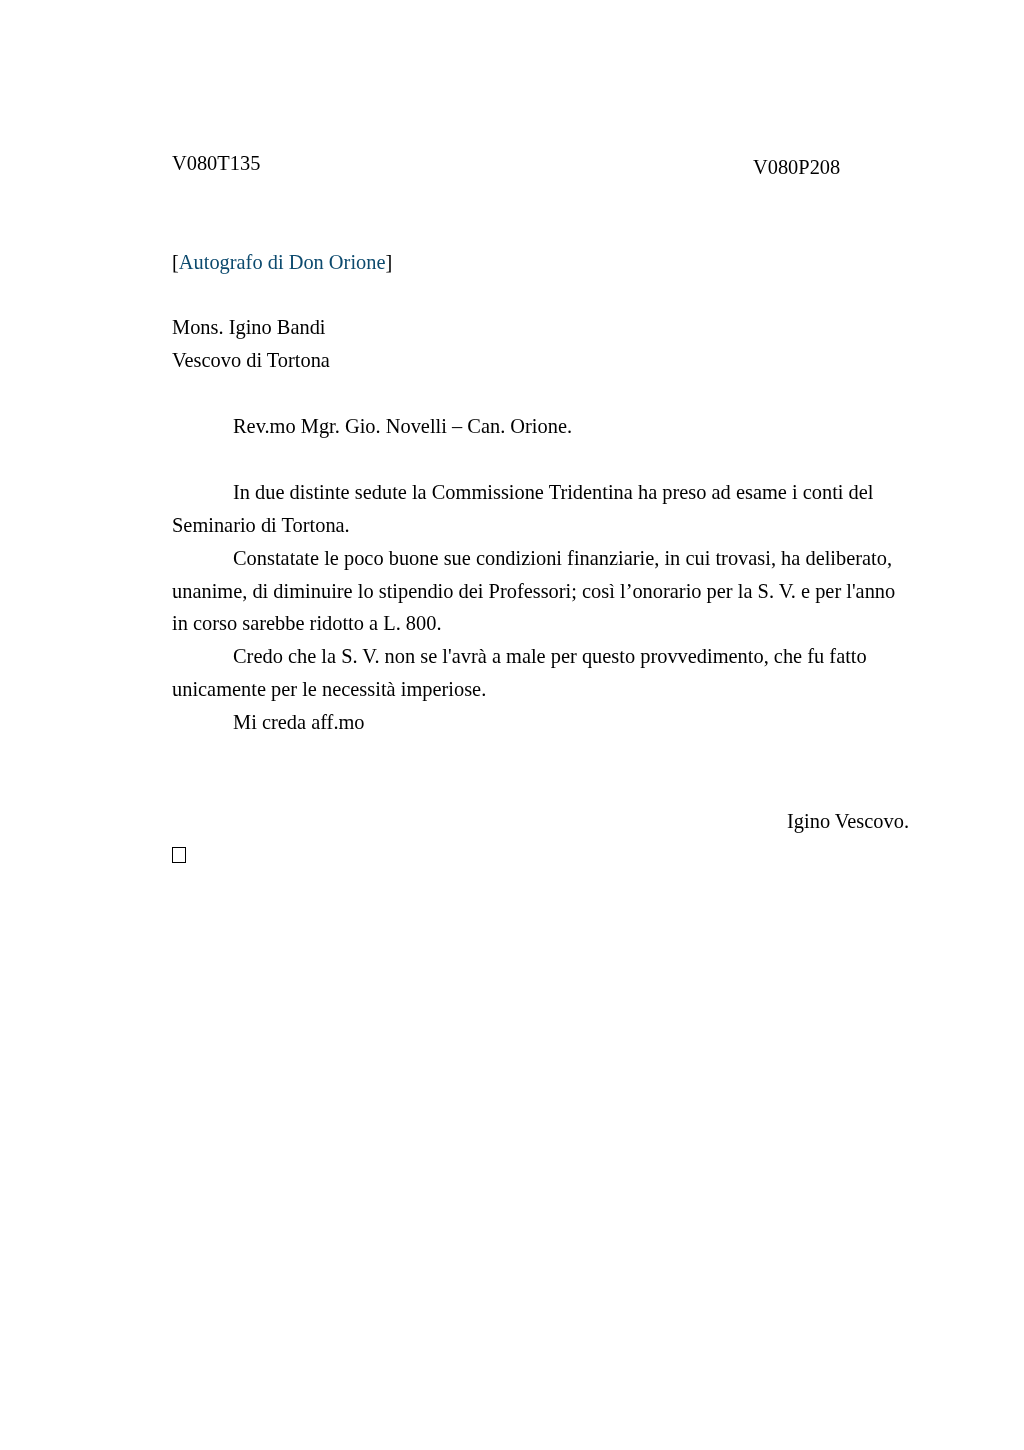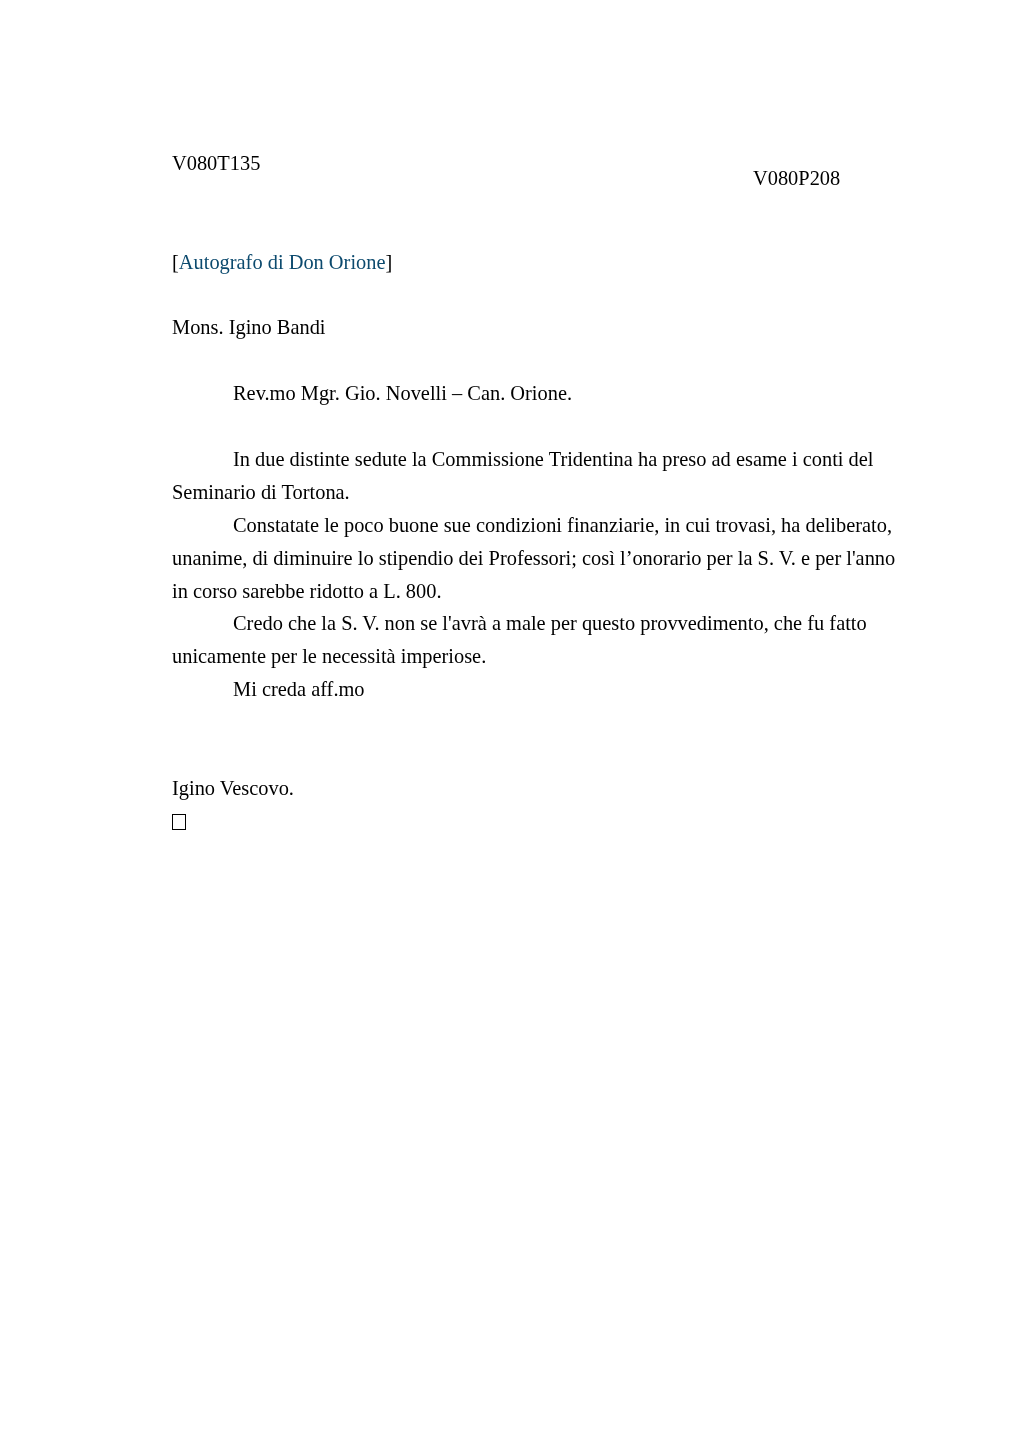--- a/index.html
+++ b/index.html
@@ -19,23 +19,23 @@
     top: 143px;
     width: 737px;
   }
   .line {
     height: 23.9px;
     line-height: 23.9px;
     white-space: nowrap;
     margin-top: 9px;
   }
   .header-line { position: relative; }
-  .right-code { position: absolute; left: 581px; top: 15px; }
+  .right-code { position: absolute; left: 581px; top: 4px; }
   .indent { padding-left: 61px; }
-  .center { text-align: left; white-space: nowrap; }
+  .center { text-align: right; white-space: nowrap; }
   .link { color: #0c4a6e; text-decoration: none; cursor: pointer; }
   .square-glyph {
     display: inline-block;
     width: 12px;
     height: 14px;
     border: 1.5px solid #000000;
     margin-top: 4px;
     vertical-align: top;
     box-sizing: content-box;
   }
@@ -50,20 +50,21 @@
       <span>V080T135</span>
       <span class="right-code">V080P208</span>
     </div>
     <div class="line"></div>
     <div class="line"></div>
 
     <div class="line"><span>[</span><span class="link">Autografo di Don Orione</span><span>]</span></div>
     <div class="line"></div>
 
     <div class="line">Mons. Igino Bandi</div>
+    <div class="line">Vescovo di Tortona</div>
     <div class="line"></div>
 
     <div class="line indent">Rev.mo Mgr. Gio. Novelli – Can. Orione.</div>
     <div class="line"></div>
 
     <div class="line indent">In due distinte sedute la Commissione Tridentina ha preso ad esame i conti del</div>
     <div class="line">Seminario di Tortona.</div>
 
     <div class="line indent">Constatate le poco buone sue condizioni finanziarie, in cui trovasi, ha deliberato,</div>
     <div class="line">unanime, di diminuire lo stipendio dei Professori; così l’onorario per la S. V. e per l'anno</div>

